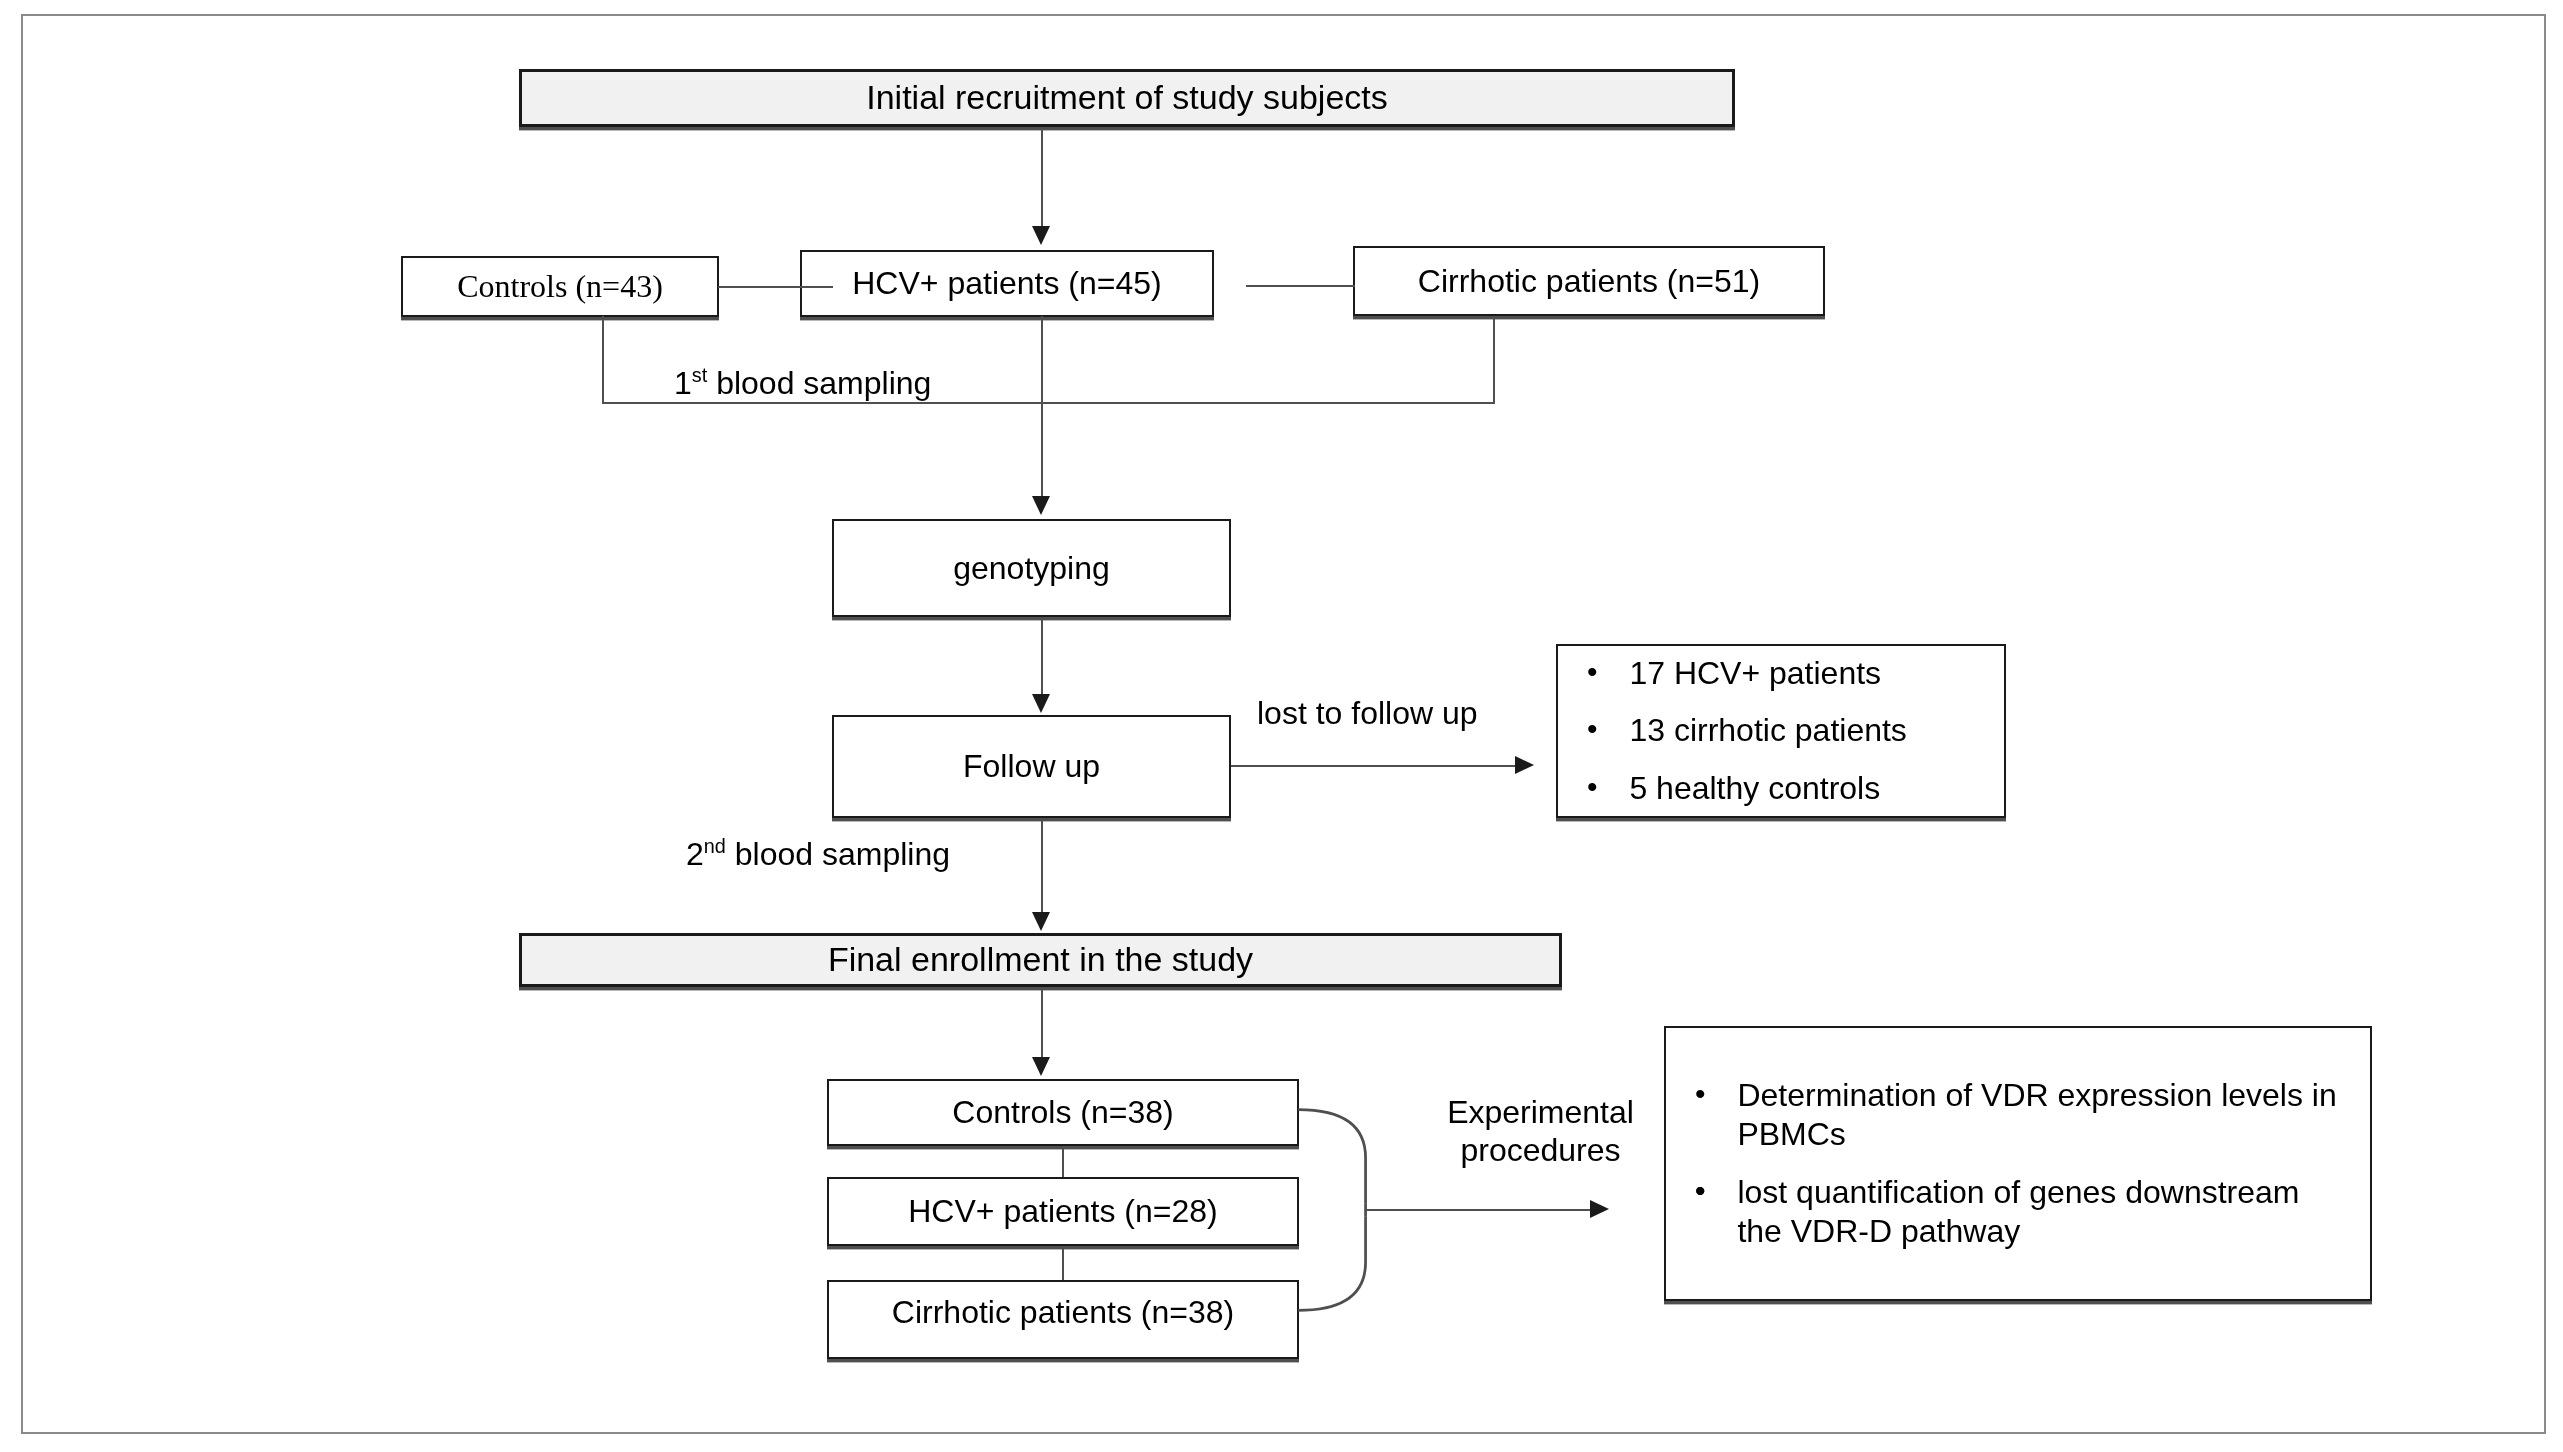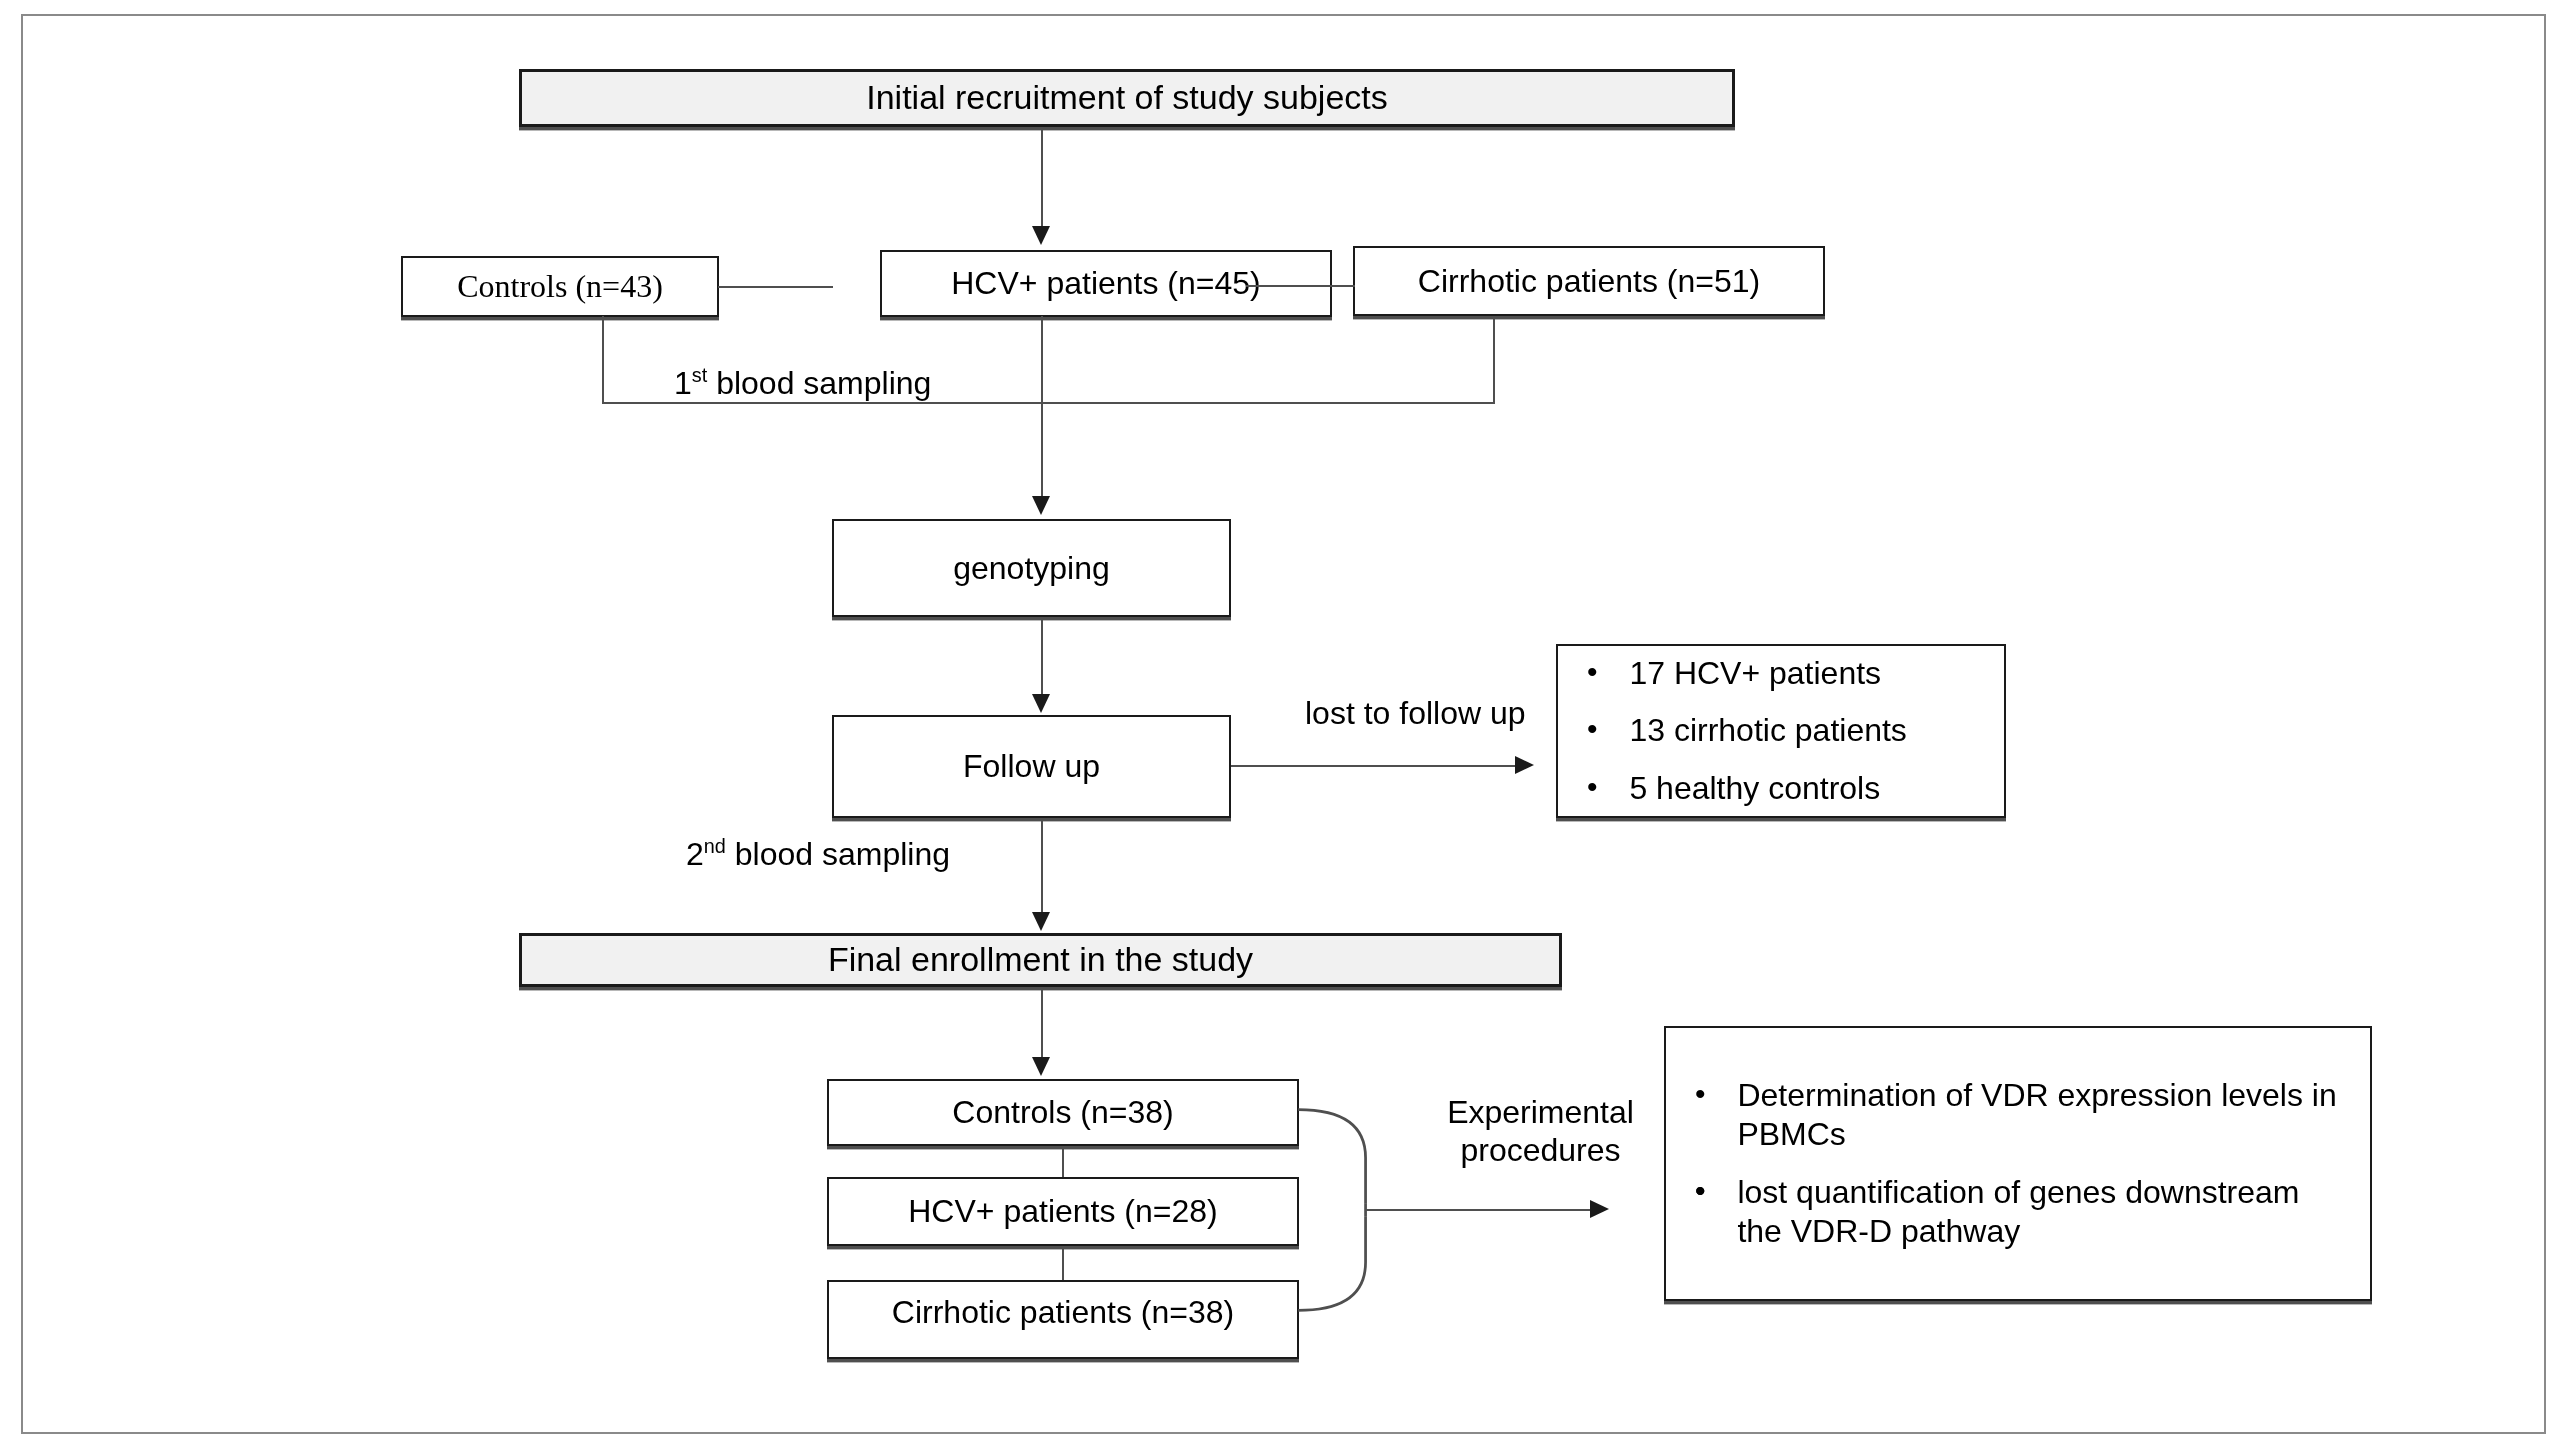--- a/index.html
+++ b/index.html
@@ -131,21 +131,21 @@
     <span class="nlabel">Initial recruitment of study subjects</span>
   </div>
 
   <div class="ln vln" style="left:1041px; top:127px; height:100px;"></div>
   <div class="arrowhead-down" style="left:1032px; top:226px;"></div>
 
   <div class="node" style="left:401px; top:256px; width:318px; height:61px;font-family:Liberation Serif, serif;">
     <span class="nlabel">Controls (n=43)</span>
   </div>
 
-  <div class="node" style="left:880px; top:250px; width:452px; height:67px;">
+  <div class="node" style="left:800px; top:250px; width:414px; height:67px;">
     <span class="nlabel">HCV+ patients (n=45)</span>
   </div>
 
   <div class="node" style="left:1353px; top:246px; width:472px; height:70px;">
     <span class="nlabel">Cirrhotic patients (n=51)</span>
   </div>
 
   <div class="ln hln" style="left:718px; top:286px; width:115px;"></div>
   <div class="ln hln" style="left:1246px; top:285px; width:109px;"></div>
 
@@ -166,21 +166,21 @@
 
   <div class="ln vln" style="left:1041px; top:617px; height:79px;"></div>
   <div class="arrowhead-down" style="left:1032px; top:694px;"></div>
 
   <div class="node" style="left:832px; top:715px; width:399px; height:103px;">
     <span class="nlabel">Follow up</span>
   </div>
 
   <div class="ln hln" style="left:1231px; top:765px; width:285px;"></div>
   <div class="arrowhead-right" style="left:1515px; top:756px;"></div>
-  <div class="edge-label" style="left:1257px; top:694px;margin-left:48px;">lost to follow up</div>
+  <div class="edge-label" style="left:1257px; top:694px;">lost to follow up</div>
 
   <div class="listbox" style="left:1556px; top:644px; width:450px; height:174px;">
     <ul>
       <li>
         <span class="bullet">•</span>
         <span>17 HCV+ patients</span>
       </li>
       <li>
         <span class="bullet">•</span>
         <span>13 cirrhotic patients</span>

